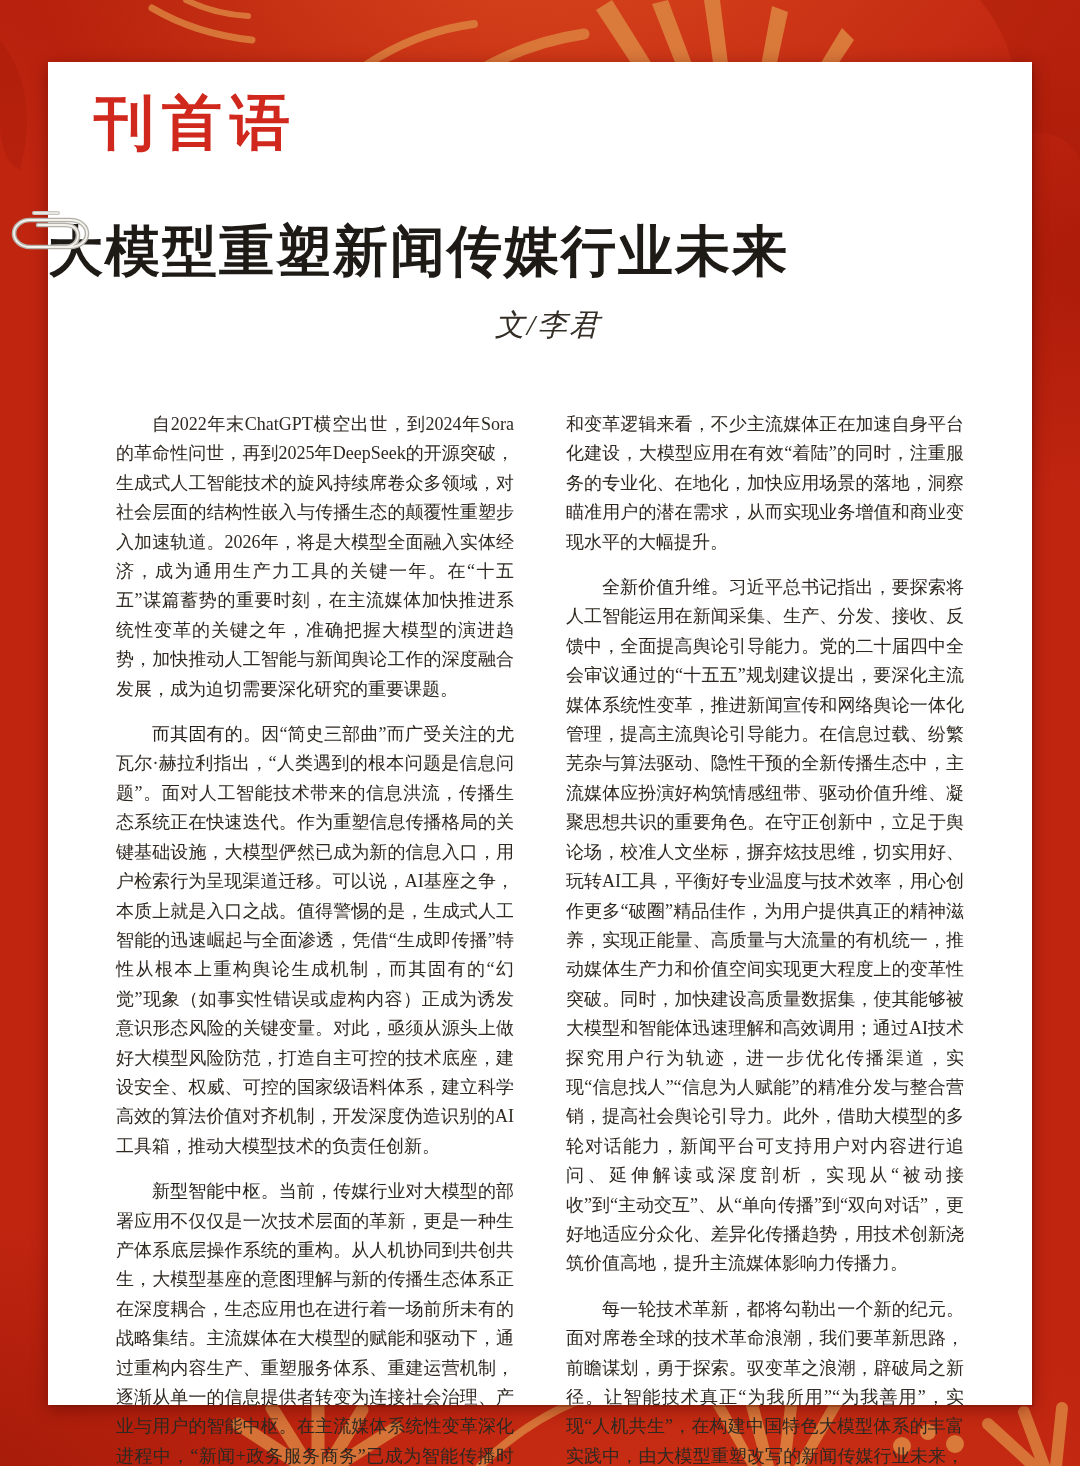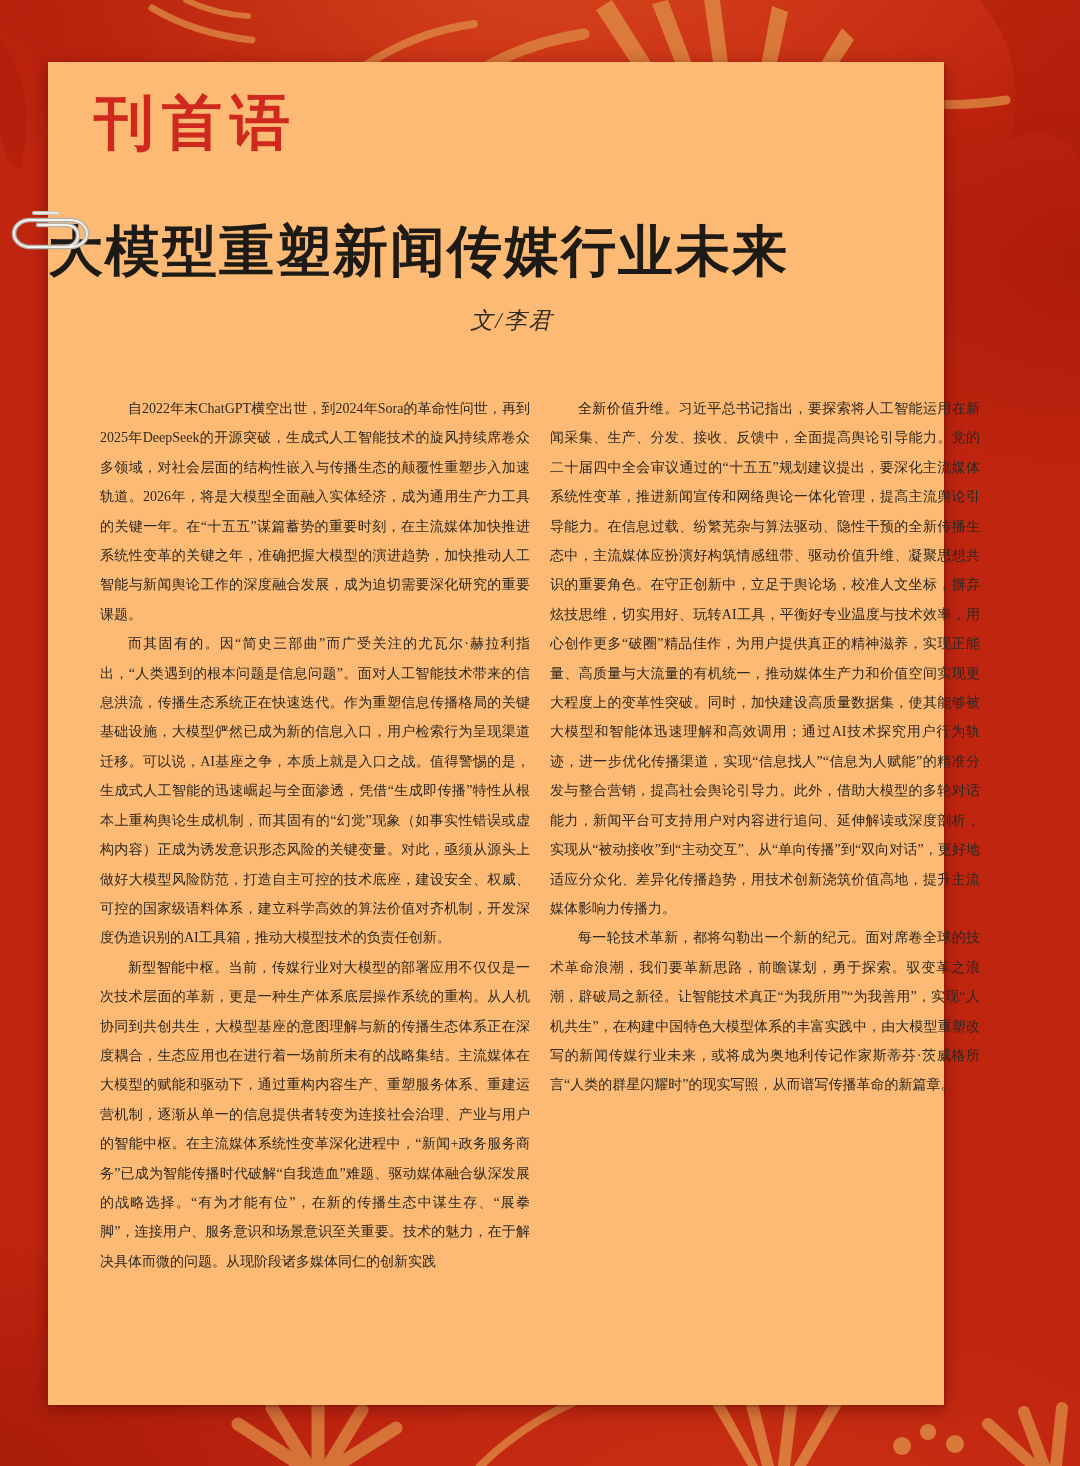--- a/index.html
+++ b/index.html
@@ -9,46 +9,46 @@
     background-color:#c02510;
     background-image:
       radial-gradient(900px 520px at 52% -6%, rgba(222,78,32,.85) 0%, rgba(222,78,32,0) 62%),
       radial-gradient(700px 420px at 102% 18%, rgba(170,27,8,.9) 0%, rgba(170,27,8,0) 55%),
       radial-gradient(820px 520px at -4% 102%, rgba(158,24,7,.85) 0%, rgba(158,24,7,0) 52%),
       radial-gradient(640px 360px at 12% -2%, rgba(178,31,11,.9) 0%, rgba(178,31,11,0) 58%),
       radial-gradient(760px 420px at 70% 106%, rgba(206,54,22,.8) 0%, rgba(206,54,22,0) 60%);
   }
   .decor{position:absolute;inset:0;z-index:0;}
   .paper{
-    position:absolute;left:48px;top:62px;width:896px;height:1343px;
-    background:#fdba74;z-index:2;
+    position:absolute;left:48px;top:62px;width:984px;height:1343px;
+    background:#ffffff;z-index:2;
     box-shadow:0 4px 16px rgba(70,5,0,.45), 2px 2px 0 rgba(120,20,5,.25);
   }
   .paperclip{position:absolute;left:-40px;top:146px;width:84px;height:44px;z-index:3;}
   .section-label{
     position:absolute;left:46px;top:28px;
     font-family:"Liberation Sans","DejaVu Sans",sans-serif;
     font-weight:bold;font-size:60px;letter-spacing:8px;color:#d1281e;line-height:1.1;
   }
   .article-title{
     position:absolute;left:0;top:158px;width:100%;text-align:left;
     font-family:"Liberation Sans","DejaVu Sans",sans-serif;
     font-weight:bold;font-size:55px;letter-spacing:2px;color:#1e1b17;line-height:1.15;
   }
   .byline{
-    position:absolute;left:16px;top:243px;width:100%;text-align:center;
-    font-style:italic;font-size:23px;color:#332d25;letter-spacing:2px;
+    position:absolute;left:8px;top:243px;width:100%;text-align:center;
+    font-style:italic;font-size:30px;color:#332d25;letter-spacing:2px;
   }
   .columns{
     position:absolute;left:52px;top:332px;width:880px;
     display:flex;gap:20px;
   }
   .column{width:430px;}
   .para{
-    margin:0;font-size:14px;line-height:29.4px;color:#2e2820;
+    margin:16px;font-size:18px;line-height:29.4px;color:#2e2820;
     text-align:justify;text-indent:2em;
   }
   .para.no-indent{text-indent:0;}
   .para b{font-weight:normal;color:#241f18;}
 </style>
 </head>
 <body>
 
 <svg class="decor" width="1080" height="1466" viewBox="0 0 1080 1466" aria-hidden="true">
   <g fill="#dd8440" opacity="0.88">
@@ -110,18 +110,19 @@
   <div class="byline">文/李君</div>
 
   <div class="columns">
     <div class="column">
         <p class="para">自2022年末ChatGPT横空出世，到2024年Sora的革命性问世，再到2025年DeepSeek的开源突破，生成式人工智能技术的旋风持续席卷众多领域，对社会层面的结构性嵌入与传播生态的颠覆性重塑步入加速轨道。2026年，将是大模型全面融入实体经济，成为通用生产力工具的关键一年。在“十五五”谋篇蓄势的重要时刻，在主流媒体加快推进系统性变革的关键之年，准确把握大模型的演进趋势，加快推动人工智能与新闻舆论工作的深度融合发展，成为迫切需要深化研究的重要课题。</p>
         <p class="para"><b>而其固有的</b>。因“简史三部曲”而广受关注的尤瓦尔·赫拉利指出，“人类遇到的根本问题是信息问题”。面对人工智能技术带来的信息洪流，传播生态系统正在快速迭代。作为重塑信息传播格局的关键基础设施，大模型俨然已成为新的信息入口，用户检索行为呈现渠道迁移。可以说，AI基座之争，本质上就是入口之战。值得警惕的是，生成式人工智能的迅速崛起与全面渗透，凭借“生成即传播”特性从根本上重构舆论生成机制，而其固有的“幻觉”现象（如事实性错误或虚构内容）正成为诱发意识形态风险的关键变量。对此，亟须从源头上做好大模型风险防范，打造自主可控的技术底座，建设安全、权威、可控的国家级语料体系，建立科学高效的算法价值对齐机制，开发深度伪造识别的AI工具箱，推动大模型技术的负责任创新。</p>
         <p class="para"><b>新型智能中枢</b>。当前，传媒行业对大模型的部署应用不仅仅是一次技术层面的革新，更是一种生产体系底层操作系统的重构。从人机协同到共创共生，大模型基座的意图理解与新的传播生态体系正在深度耦合，生态应用也在进行着一场前所未有的战略集结。主流媒体在大模型的赋能和驱动下，通过重构内容生产、重塑服务体系、重建运营机制，逐渐从单一的信息提供者转变为连接社会治理、产业与用户的智能中枢。在主流媒体系统性变革深化进程中，“新闻+政务服务商务”已成为智能传播时代破解“自我造血”难题、驱动媒体融合纵深发展的战略选择。“有为才能有位”，在新的传播生态中谋生存、“展拳脚”，连接用户、服务意识和场景意识至关重要。技术的魅力，在于解决具体而微的问题。从现阶段诸多媒体同仁的创新实践</p>
       </div>
     <div class="column">
 
+    <p class="para no-indent">和变革逻辑来看，不少主流媒体正在加速自身平台化建设，大模型应用在有效“着陆”的同时，注重服务的专业化、在地化，加快应用场景的落地，洞察瞄准用户的潜在需求，从而实现业务增值和商业变现水平的大幅提升。</p>
         <p class="para"><b>全新价值升维</b>。习近平总书记指出，要探索将人工智能运用在新闻采集、生产、分发、接收、反馈中，全面提高舆论引导能力。党的二十届四中全会审议通过的“十五五”规划建议提出，要深化主流媒体系统性变革，推进新闻宣传和网络舆论一体化管理，提高主流舆论引导能力。在信息过载、纷繁芜杂与算法驱动、隐性干预的全新传播生态中，主流媒体应扮演好构筑情感纽带、驱动价值升维、凝聚思想共识的重要角色。在守正创新中，立足于舆论场，校准人文坐标，摒弃炫技思维，切实用好、玩转AI工具，平衡好专业温度与技术效率，用心创作更多“破圈”精品佳作，为用户提供真正的精神滋养，实现正能量、高质量与大流量的有机统一，推动媒体生产力和价值空间实现更大程度上的变革性突破。同时，加快建设高质量数据集，使其能够被大模型和智能体迅速理解和高效调用；通过AI技术探究用户行为轨迹，进一步优化传播渠道，实现“信息找人”“信息为人赋能”的精准分发与整合营销，提高社会舆论引导力。此外，借助大模型的多轮对话能力，新闻平台可支持用户对内容进行追问、延伸解读或深度剖析，实现从“被动接收”到“主动交互”、从“单向传播”到“双向对话”，更好地适应分众化、差异化传播趋势，用技术创新浇筑价值高地，提升主流媒体影响力传播力。</p>
         <p class="para">每一轮技术革新，都将勾勒出一个新的纪元。面对席卷全球的技术革命浪潮，我们要革新思路，前瞻谋划，勇于探索。驭变革之浪潮，辟破局之新径。让智能技术真正“为我所用”“为我善用”，实现“人机共生”，在构建中国特色大模型体系的丰富实践中，由大模型重塑改写的新闻传媒行业未来，或将成为奥地利传记作家斯蒂芬·茨威格所言“人类的群星闪耀时”的现实写照，从而谱写传播革命的新篇章。</p>
       </div>
   </div>
 
 </div>
 
 </body></html>

